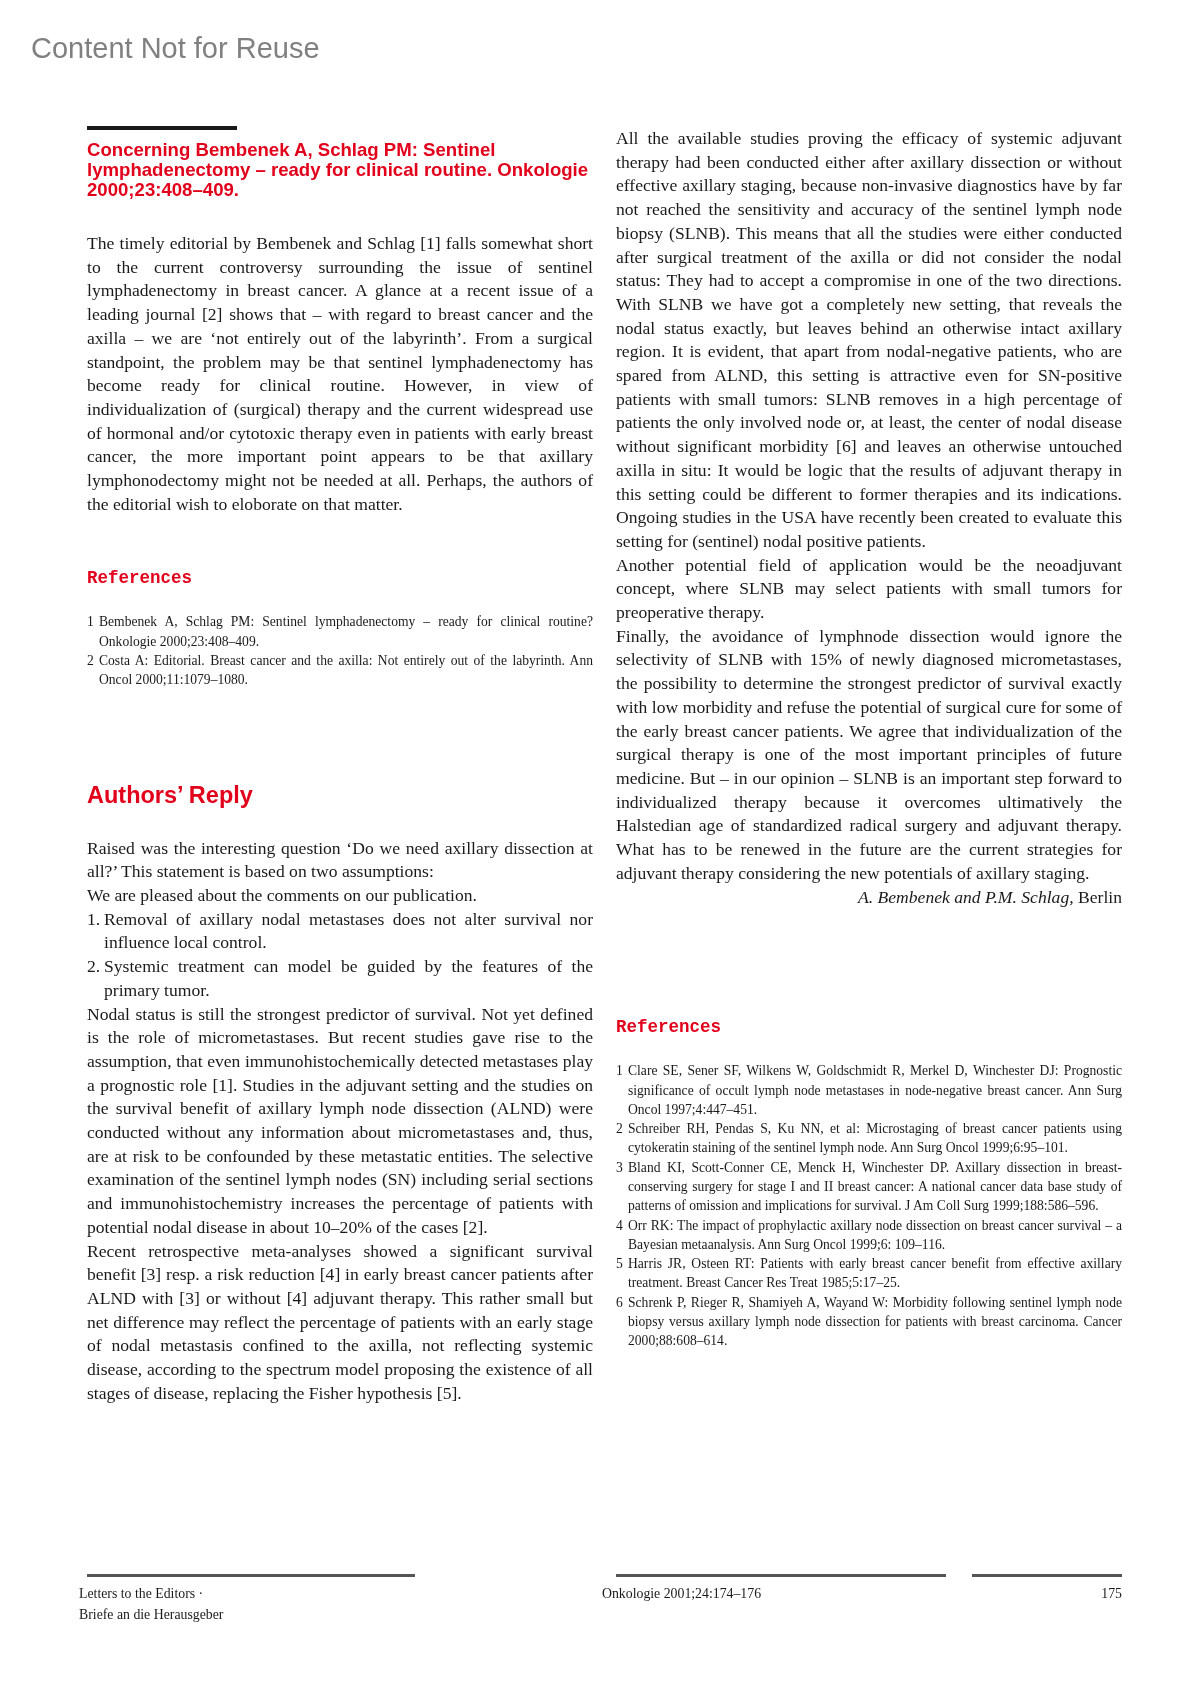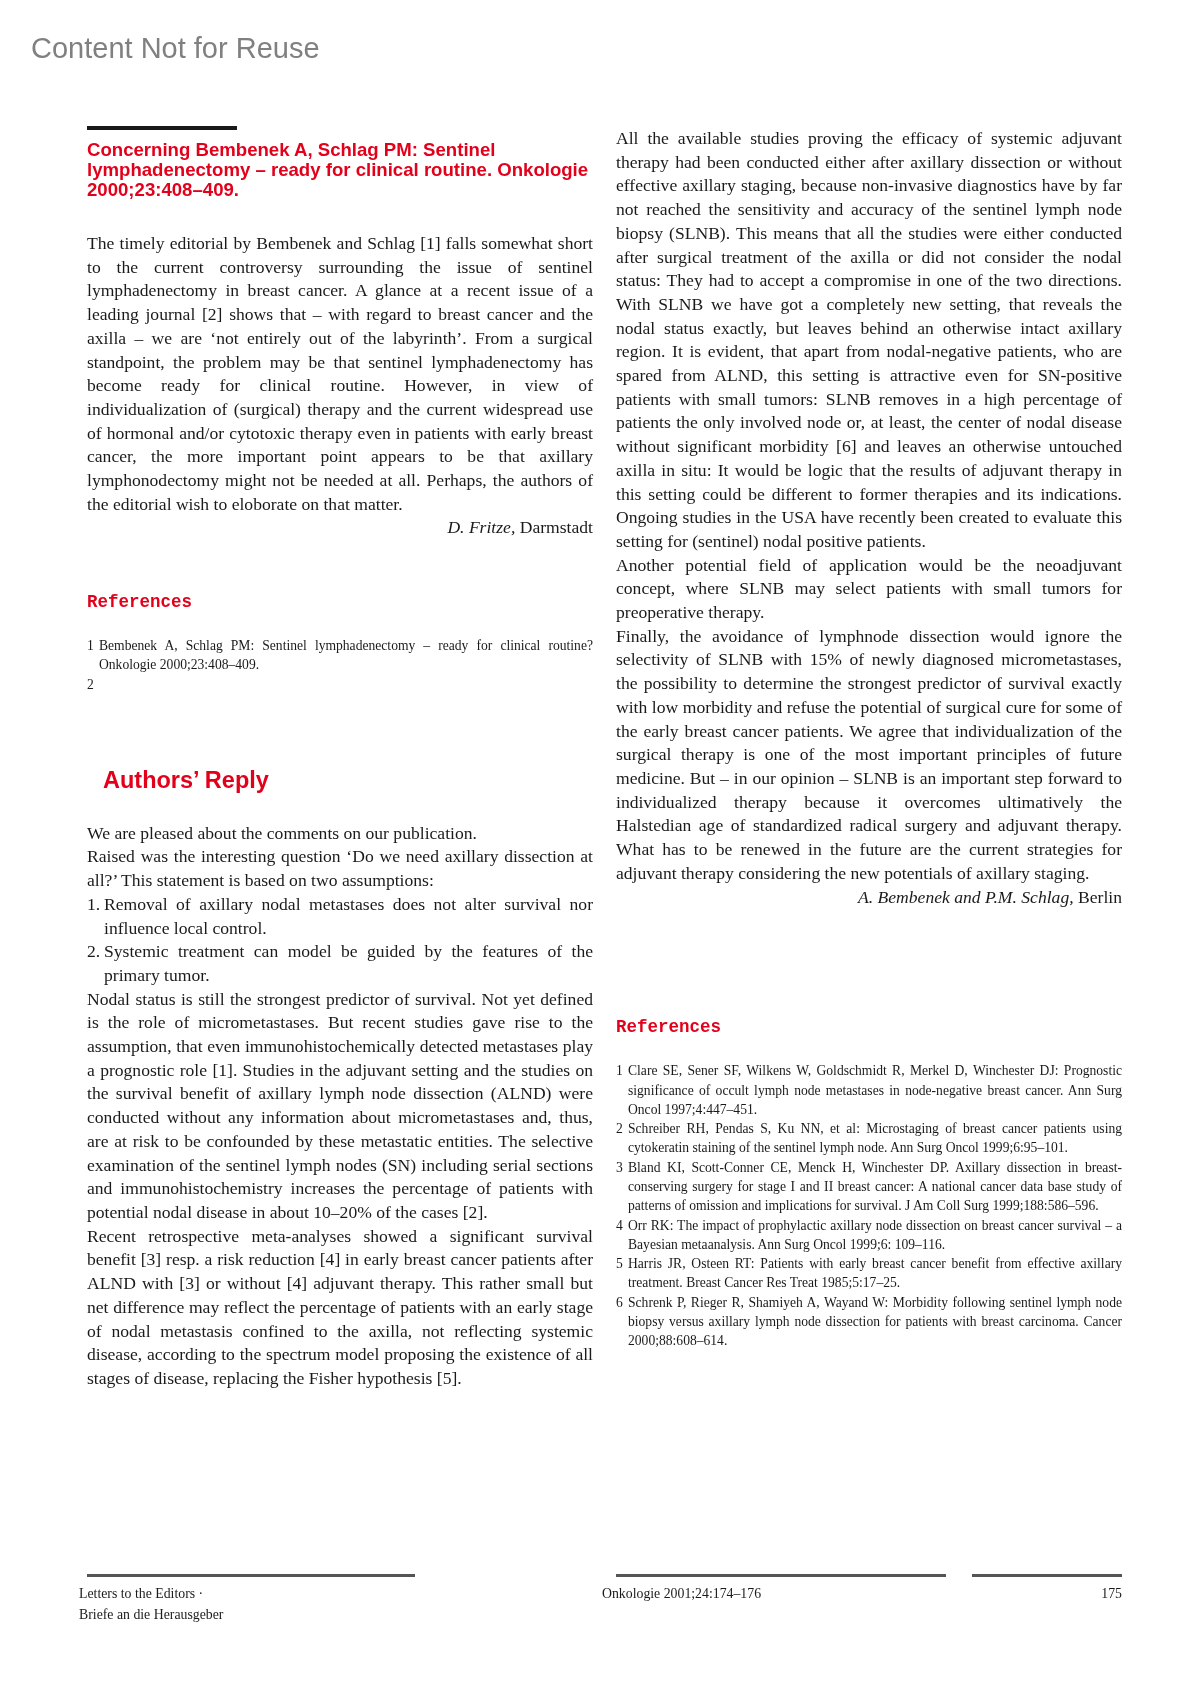--- a/index.html
+++ b/index.html
@@ -7,55 +7,52 @@
   .watermark { position:absolute; left:31px; top:32px; font-family:"Liberation Sans", sans-serif; font-size:29px; color:#808080; }
   .col-left { position:absolute; left:87px; top:126px; width:506px; }
   .col-right { position:absolute; left:616px; top:126px; width:506px; }
   .top-rule { width:150px; height:4px; background:#1a1a1a; margin-bottom:10px; }
   .letter-title { font-family:"Liberation Sans", sans-serif; font-weight:bold; color:#e3001b; font-size:18.6px; line-height:20px; margin:0 0 32px 0; }
   .body-text { font-family:"Liberation Serif", serif; font-size:17.6px; line-height:23.7px; text-align:justify; margin:0; }
   .body-text p { margin:0; }
   .signature { text-align:right; font-family:"Liberation Serif", serif; font-size:17.6px; line-height:23.7px; }
   .signature .name { font-style:italic; }
   .section-head { font-family:Liberation Mono, monospace; font-weight:bold; color:#e3001b; font-size:17.5px; margin:0; }
-  .reply-head { font-family:"Liberation Sans", sans-serif; font-weight:bold; color:#e3001b; font-size:23.5px; margin:16px; }
+  .reply-head { font-family:"Liberation Sans", sans-serif; font-weight:bold; color:#e3001b; font-size:23.5px; margin:0; }
   .refs { list-style:none; margin:0; padding:0; font-family:"Liberation Serif", serif; font-size:13.6px; line-height:19.3px; text-align:justify; }
   .refs li { position:relative; padding-left:12px; }
   .refs li .num { position:absolute; left:0; top:0; }
   .numlist { list-style:none; margin:0; padding:0; }
   .numlist li { position:relative; padding-left:17px; text-align:justify; }
   .numlist li .num { position:absolute; left:0; top:0; }
   .footer-rule { position:absolute; height:3px; background:#555; top:1574px; }
   .footer-text { position:absolute; font-family:"Liberation Serif", serif; font-size:13.8px; line-height:21px; color:#1a1a1a; }
 </style>
 </head>
 <body>
 
 <div class="watermark">Content Not for Reuse</div>
 
 <div class="col-left">
   <div class="top-rule"></div>
   <h2 class="letter-title">Concerning Bembenek A, Schlag PM: Sentinel lymphadenectomy – ready for clinical routine. Onkologie 2000;23:408–409.</h2>
 
   <p class="body-text">The timely editorial by Bembenek and Schlag [1] falls somewhat short to the current controversy surrounding the issue of sentinel lymphadenectomy in breast cancer. A glance at a recent issue of a leading journal [2] shows that – with regard to breast cancer and the axilla – we are ‘not entirely out of the labyrinth’. From a surgical standpoint, the problem may be that sentinel lymphadenectomy has become ready for clinical routine. However, in view of individualization of (surgical) therapy and the current widespread use of hormonal and/or cytotoxic therapy even in patients with early breast cancer, the more important point appears to be that axillary lymphonodectomy might not be needed at all. Perhaps, the authors of the editorial wish to eloborate on that matter.</p>
-  <div class="signature">
-    <span class="name">D. Fritze,</span><span> Darmstadt</span>
-  </div>
 
   <h3 class="section-head" style="margin-top:52px;">References</h3>
   <ol class="refs" style="margin-top:24px;">
     <li><span class="num">1</span><span>Bembenek A, Schlag PM: Sentinel lymphadenectomy – ready for clinical routine? Onkologie 2000;23:408–409.</span></li>
-    <li><span class="num">2</span></li>
+    <li><span class="num">2</span><span>Costa A: Editorial. Breast cancer and the axilla: Not entirely out of the labyrinth. Ann Oncol 2000;11:1079–1080.</span></li>
   </ol>
 
   <h2 class="reply-head" style="margin-top:92px;">Authors’ Reply</h2>
 
   <div class="body-text" style="margin-top:28px;">
+    <p>Raised was the interesting question ‘Do we need axillary dissection at all?’ This statement is based on two assumptions:</p>
     <p style="text-align:left;">We are pleased about the comments on our publication.</p>
-    <p>Raised was the interesting question ‘Do we need axillary dissection at all?’ This statement is based on two assumptions:</p>
     <ol class="numlist">
       <li><span class="num">1.</span><span>Removal of axillary nodal metastases does not alter survival nor influence local control.</span></li>
       <li><span class="num">2.</span><span>Systemic treatment can model be guided by the features of the primary tumor.</span></li>
     </ol>
     <p>Nodal status is still the strongest predictor of survival. Not yet defined is the role of micrometastases. But recent studies gave rise to the assumption, that even immunohistochemically detected metastases play a prognostic role [1]. Studies in the adjuvant setting and the studies on the survival benefit of axillary lymph node dissection (ALND) were conducted without any information about micrometastases and, thus, are at risk to be confounded by these metastatic entities. The selective examination of the sentinel lymph nodes (SN) including serial sections and immunohistochemistry increases the percentage of patients with potential nodal disease in about 10–20% of the cases [2].</p>
     <p>Recent retrospective meta-analyses showed a significant survival benefit [3] resp. a risk reduction [4] in early breast cancer patients after ALND with [3] or without [4] adjuvant therapy. This rather small but net difference may reflect the percentage of patients with an early stage of nodal metastasis confined to the axilla, not reflecting systemic disease, according to the spectrum model proposing the existence of all stages of disease, replacing the Fisher hypothesis [5].</p>
   </div>
 </div>
 
 <div class="col-right">

